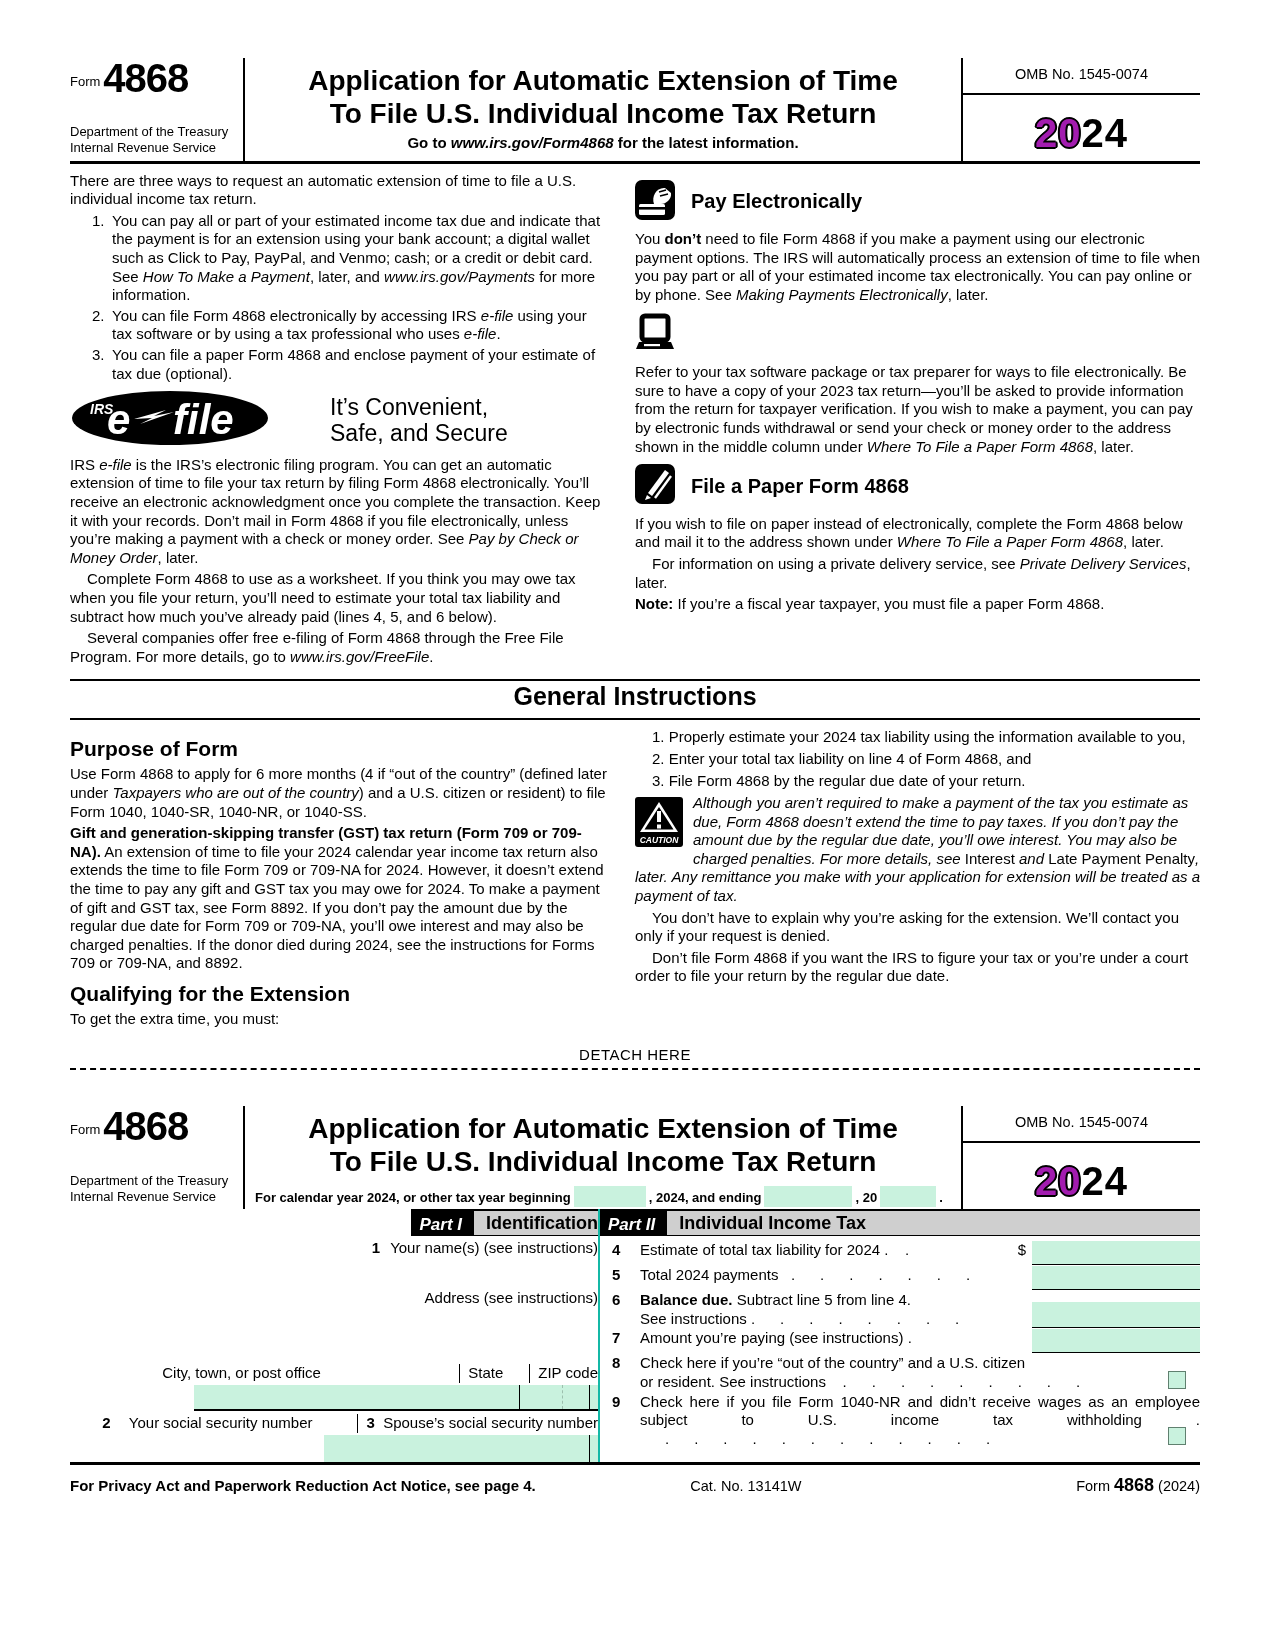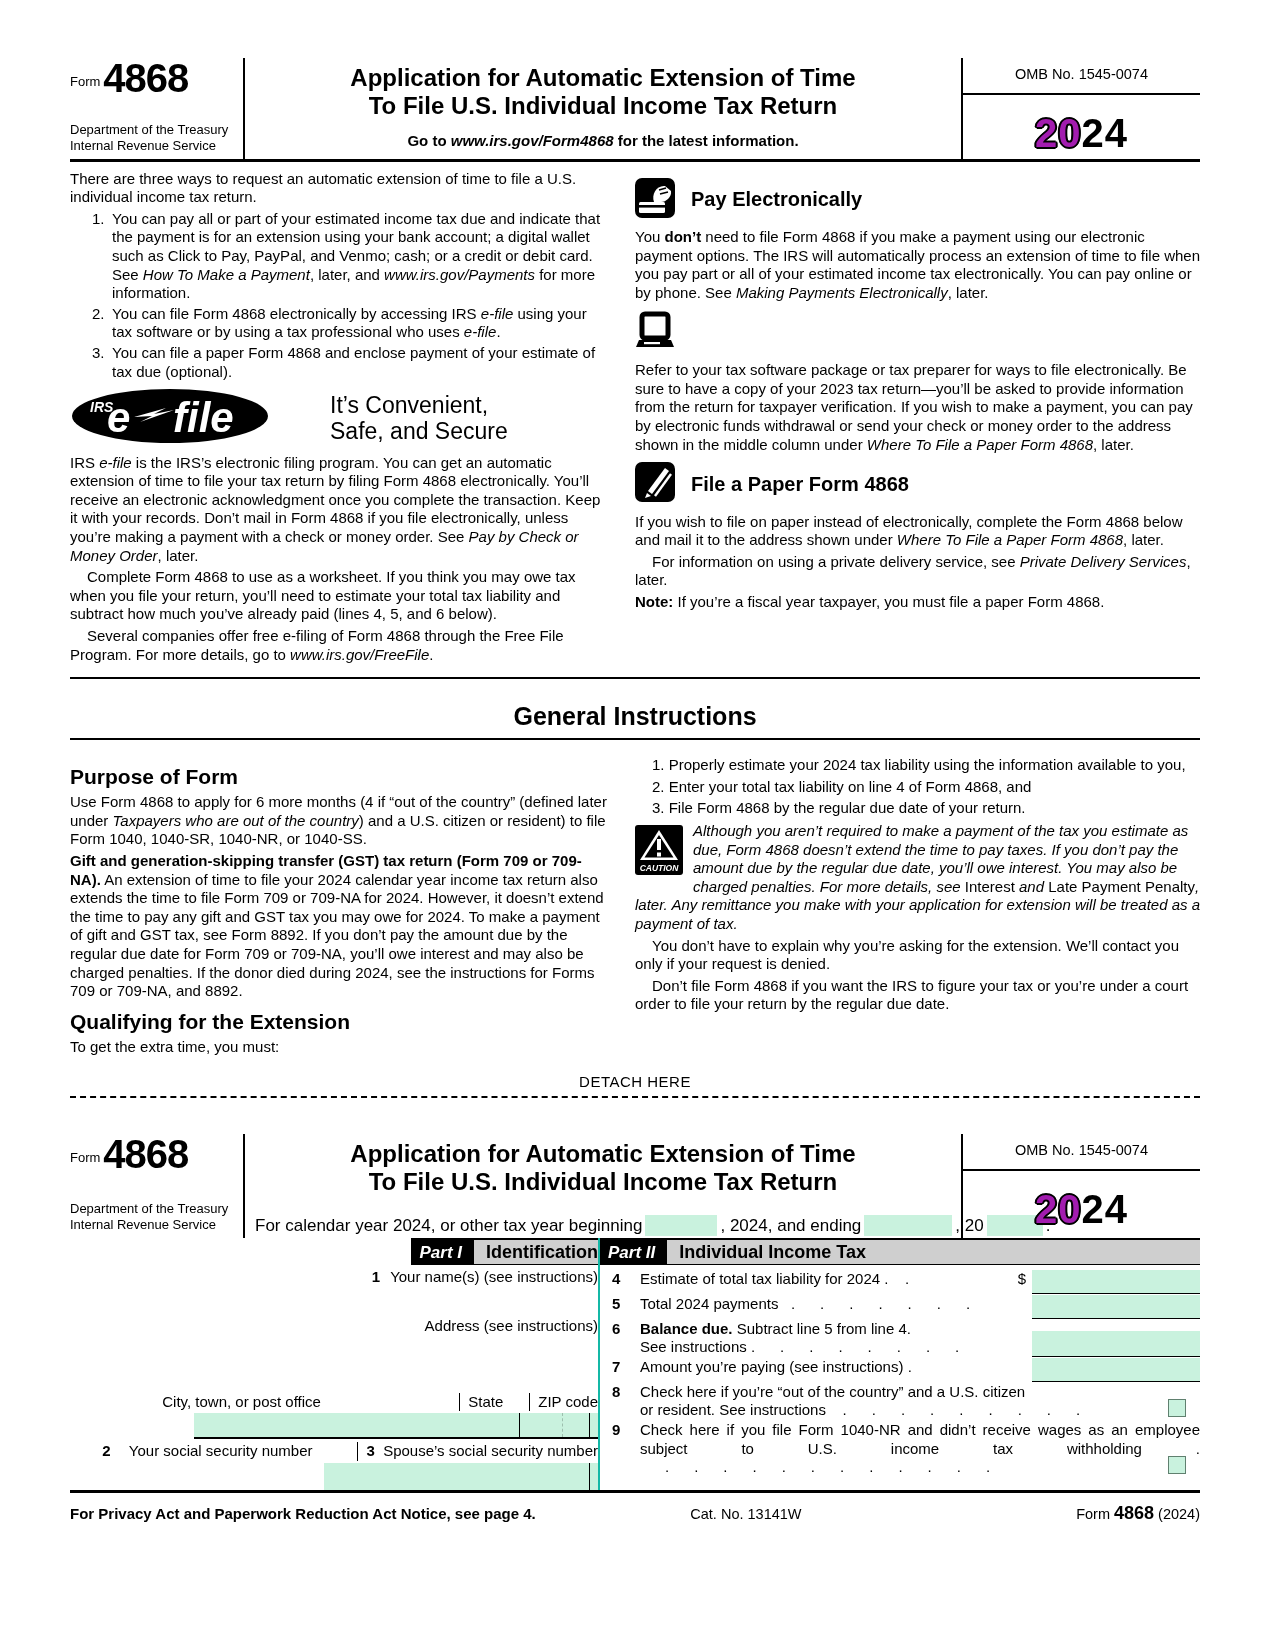--- a/index.html
+++ b/index.html
@@ -10,57 +10,57 @@
     padding:58px 75px 20px 70px; overflow:hidden; position:relative;
   }
   
   .hdr{ display:grid; grid-template-columns:175px 718px 1fr; border-bottom:3px solid #000; }
   .hdr-left{ border-right:2px solid #000; padding:2px 8px 4px 0; display:flex; flex-direction:column; justify-content:space-between;}
   .formno{ display:flex; align-items:flex-end; }
   .formno .small{ font-size:13px; margin-right:3px; padding-bottom:6px;}
   .formno .big{ font-size:40px; font-weight:bold; letter-spacing:-1px; line-height:.9;}
   .dept{ font-size:13px; line-height:1.25; }
   .hdr-center{ border-right:2px solid #000; text-align:center; padding:6px 10px 8px; display:flex; flex-direction:column; justify-content:space-between;}
-  .t1{ font-size:24px; font-weight:bold; line-height:1.18;}
+  .t1{ font-size:28px; font-weight:bold; line-height:1.18;}
   .goto{ font-size:15px; font-weight:bold; margin-top:4px;}
   .hdr-right{ text-align:center; }
   .omb{ font-size:14.5px; padding:8px 4px 9px; border-bottom:2px solid #000;}
   .year{ font-size:40px; font-weight:bold; letter-spacing:1px; margin-top:14px;}
   .year .outline{ color:#a21caf; text-shadow:0 -2px 0 #000,0 2px 0 #000,-2px 0 0 #000,2px 0 0 #000,-1.4px -1.4px 0 #000,1.4px -1.4px 0 #000,-1.4px 1.4px 0 #000,1.4px 1.4px 0 #000;}
   
   .cols{ display:flex; gap:25px; margin-top:8px;}
   .col-l{ width:540px; flex:none;}
   .col-r{ flex:1; }
   p.body{ margin-bottom:3px; }
   p.ind{ text-indent:17px; }
   .li{ display:flex; margin:2px 0 2px 22px; }
   .li .n{ flex:none; width:20px; }
   .li .t{ flex:1; }
   .efile-row{ display:flex; align-items:center; margin:6px 0 4px;}
   .efile-head{ font-size:23px; font-weight:normal; line-height:1.15; margin-left:60px;}
   .icon-row{ display:flex; align-items:center; margin:8px 0 6px;}
   .icon-row .ic{ flex:none; margin-right:16px; display:block;}
   .sec-h{ font-size:20px; font-weight:bold; line-height:1.15;}
   
-  .gi-band{ border-top:2px solid #000; border-bottom:2px solid #000; text-align:center; margin:10px 0 16px; padding:22px 0 6px;}
+  .gi-band{ border-top:2px solid #000; border-bottom:2px solid #000; text-align:center; margin:10px 0 8px; padding:0 0 6px;}
   .gi-h{ font-size:25px; font-weight:bold;}
   .h2{ font-size:21px; font-weight:bold; margin:8px 0 3px;}
   .caution-wrap{ margin:4px 0 3px; font-style:italic;}
   .caution-wrap .rm{ font-style:normal;}
   .caution-ic{ float:left; margin:3px 10px 2px 0;}
   
   .detach{ margin-top:14px; text-align:center;}
   .detach-lbl{ font-size:15px; letter-spacing:.5px;}
   .detach-line{ border-bottom:2px dashed #000; margin-top:4px;}
   
   .form2{ margin-top:36px;}
   .f2hdr{ display:grid; grid-template-columns:175px 718px 1fr;}
   .f2hdr .hdr-left{ border-bottom:none;}
   .f2hdr .hdr-center{ padding-bottom:2px;}
-  .cal{ font-size:17px; font-weight:normal; text-align:left; white-space:nowrap; margin-top:18px;}
+  .cal{ font-size:13px; font-weight:bold; text-align:left; white-space:nowrap; margin-top:8px;}
   .cal .inp{ display:inline-block; height:21px; vertical-align:-5px; background:var(--green); margin:0 3px;}
   :root{ --green:#c9f2de; --bar:#cfcfcf;}
   .form-main{ display:flex; border-bottom:3px solid #000;}
   .p1col{ width:530px; flex:none; border-right:2px solid #14b8a6; display:flex; flex-direction:column;align-items:flex-end;}
   .p2col{ flex:1; display:flex; flex-direction:column;}
   .bar{ background:var(--bar); border-top:2px solid #000; border-bottom:1px solid #000; height:27px; display:flex; align-items:stretch;}
   .tag{ background:#000; color:#fff; font-weight:bold; font-style:italic; font-size:17px; padding:2px 12px 0 8px; display:flex; align-items:center;}
   .bar-title{ font-size:18px; font-weight:bold; margin-left:12px; align-self:center;}
   .lblrow{ display:flex; padding:3px 0 2px; font-size:15px;}
   .lblrow .num{ font-weight:bold; width:18px; text-align:right; margin-right:10px; flex:none;}

